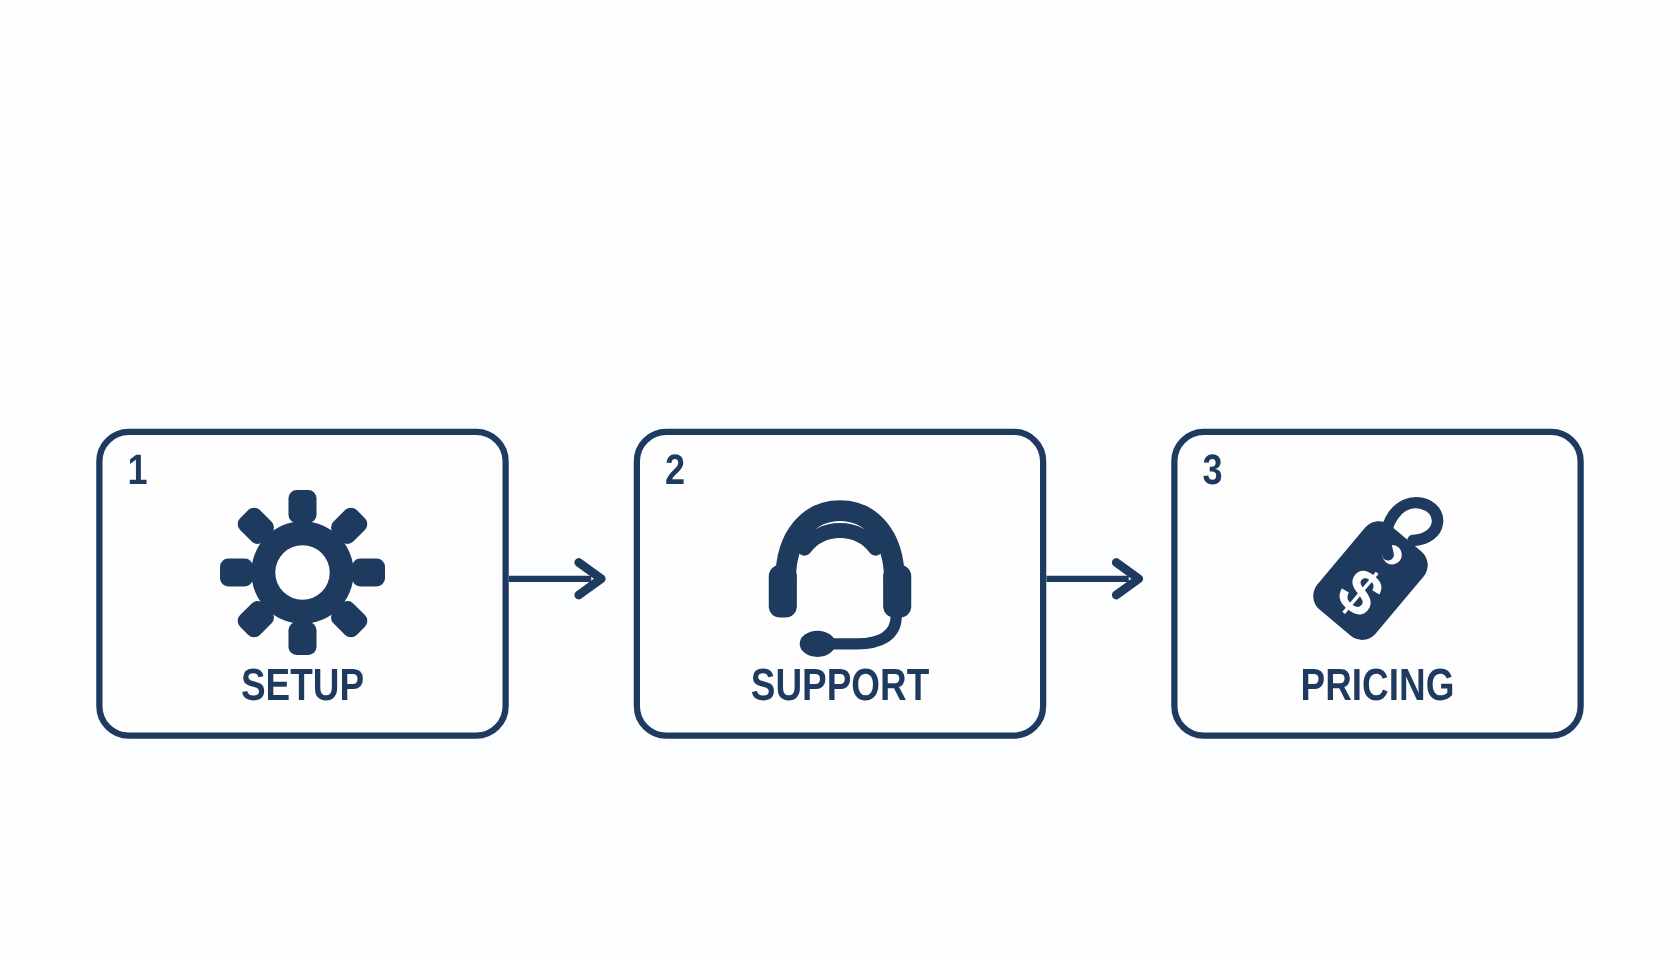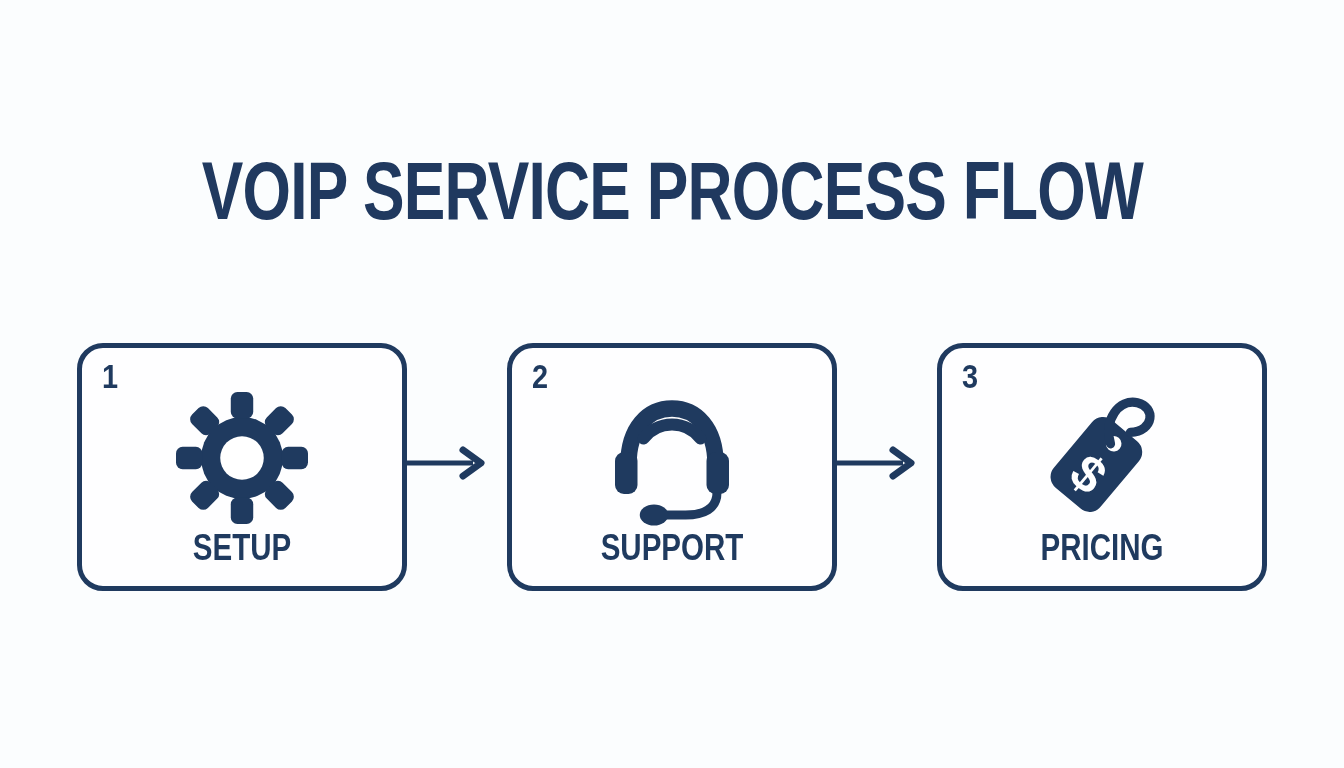--- a/index.html
+++ b/index.html
@@ -96,23 +96,20 @@
     position: absolute;
     top: 100px; left: 0;
   }
   svg { display: block; }
 </style>
 </head>
 <body>
 
 <div class="canvas">
 
-  <div class="title-wrap">
-    <span class="title-text">VOIP SERVICE PROCESS FLOW</span>
-  </div>
 
   <div class="flow-row">
 
     <div class="step-box">
       <span class="step-number">1</span>
       <div class="icon-wrap">
         <svg width="132" height="132" viewBox="0 0 100 100" aria-hidden="true">
           <g fill="currentColor">
             <circle cx="50" cy="50" r="31"></circle>
             <rect x="41.5" y="0" width="17" height="20" rx="5" transform="rotate(0 50 50)"></rect>

